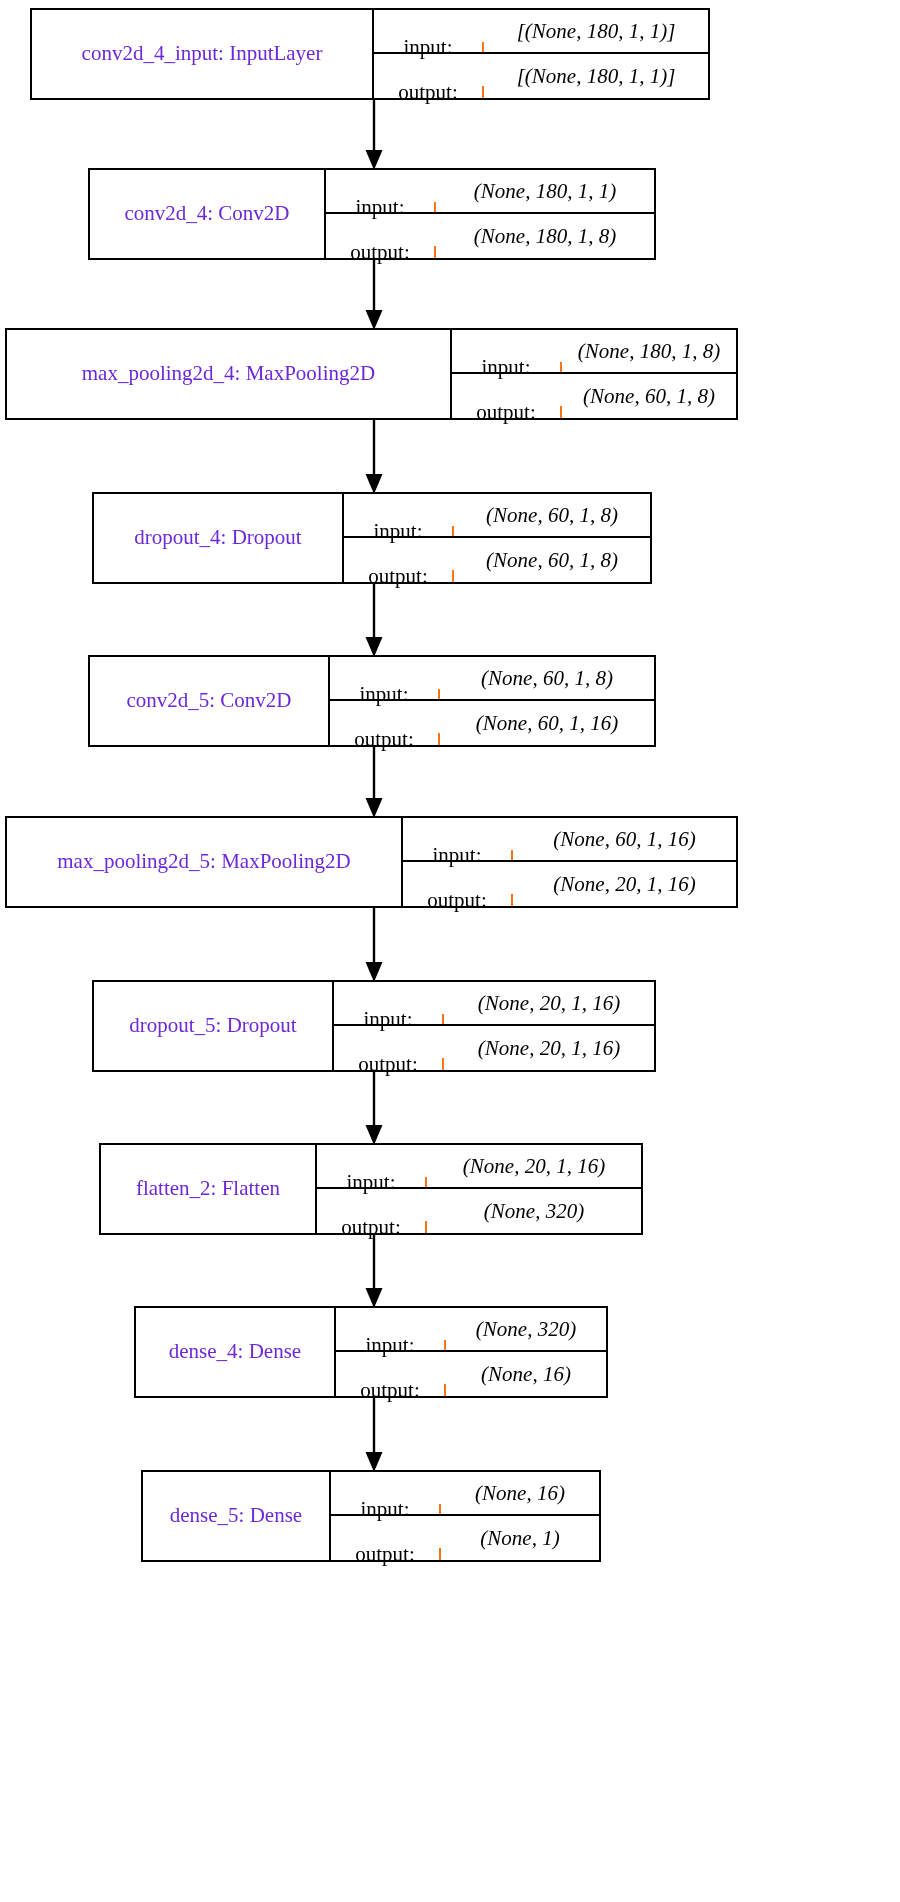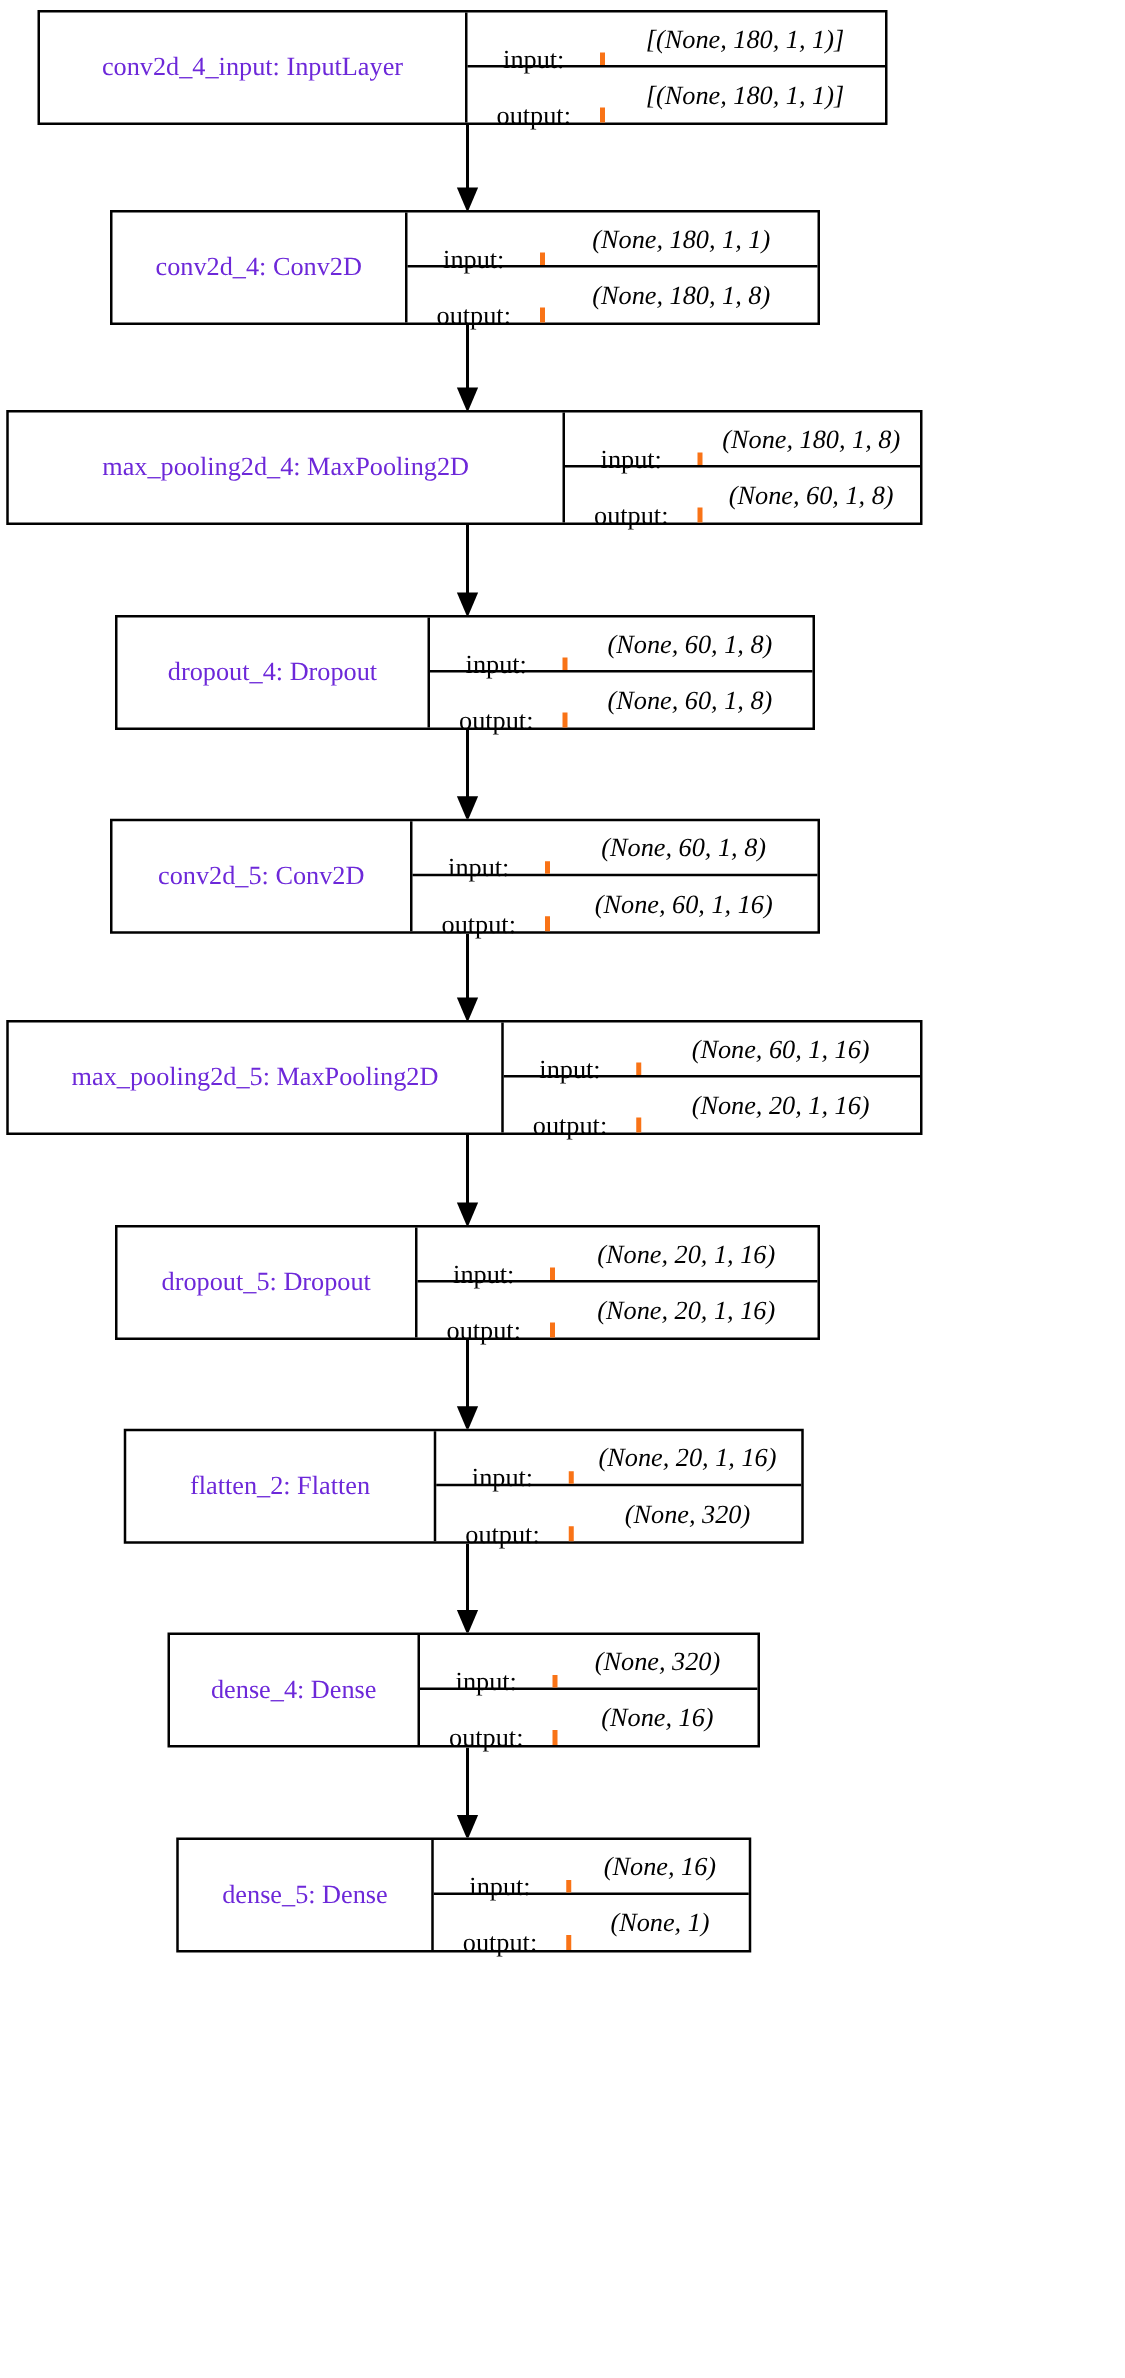--- a/index.html
+++ b/index.html
@@ -64,21 +64,21 @@
   }
   .node-row.top {
     border-bottom: 2px solid #000000;
   }
 
   .cell-key {
     display: flex;
     align-items: center;
     justify-content: center;
     box-sizing: border-box;
-    border-right: 4px solid #f97316;
+    border-right: 2px solid #f97316;
     font-size: 21px;
     color: #000000;
     white-space: nowrap;
     margin-top: 32px;
   }
 
   .cell-val {
     display: flex;
     align-items: center;
     justify-content: center;
@@ -233,21 +233,21 @@
           <div class="cell-key" style="width: 110px;">input:</div>
           <div class="cell-val">(None, 20, 1, 16)</div>
         </div>
         <div class="node-row bottom">
           <div class="cell-key" style="width: 110px;">output:</div>
           <div class="cell-val">(None, 20, 1, 16)</div>
         </div>
       </div>
     </div>
     <div class="node" style="left: 99px; top: 1143px; width: 544px; height: 92px;">
-      <div class="node-label" style="width: 248px;">flatten_2: Flatten</div>
+      <div class="node-label" style="width: 216px;">flatten_2: Flatten</div>
       <div class="node-table">
         <div class="node-row top">
           <div class="cell-key" style="width: 110px;">input:</div>
           <div class="cell-val">(None, 20, 1, 16)</div>
         </div>
         <div class="node-row bottom">
           <div class="cell-key" style="width: 110px;">output:</div>
           <div class="cell-val">(None, 320)</div>
         </div>
       </div>
@@ -259,21 +259,21 @@
           <div class="cell-key" style="width: 110px;">input:</div>
           <div class="cell-val">(None, 320)</div>
         </div>
         <div class="node-row bottom">
           <div class="cell-key" style="width: 110px;">output:</div>
           <div class="cell-val">(None, 16)</div>
         </div>
       </div>
     </div>
     <div class="node" style="left: 141px; top: 1470px; width: 460px; height: 92px;">
-      <div class="node-label" style="width: 204px;">dense_5: Dense</div>
+      <div class="node-label" style="width: 188px;">dense_5: Dense</div>
       <div class="node-table">
         <div class="node-row top">
           <div class="cell-key" style="width: 110px;">input:</div>
           <div class="cell-val">(None, 16)</div>
         </div>
         <div class="node-row bottom">
           <div class="cell-key" style="width: 110px;">output:</div>
           <div class="cell-val">(None, 1)</div>
         </div>
       </div>

